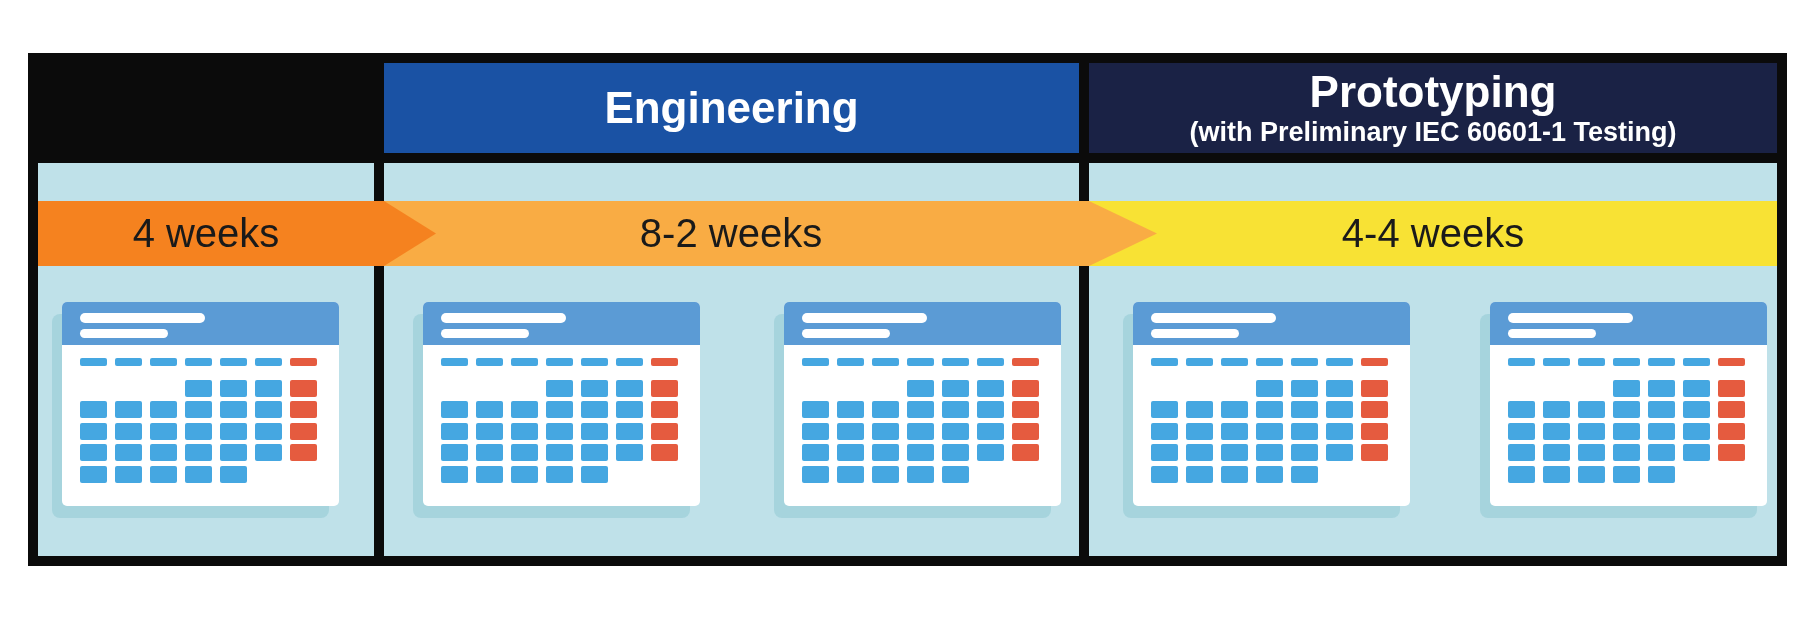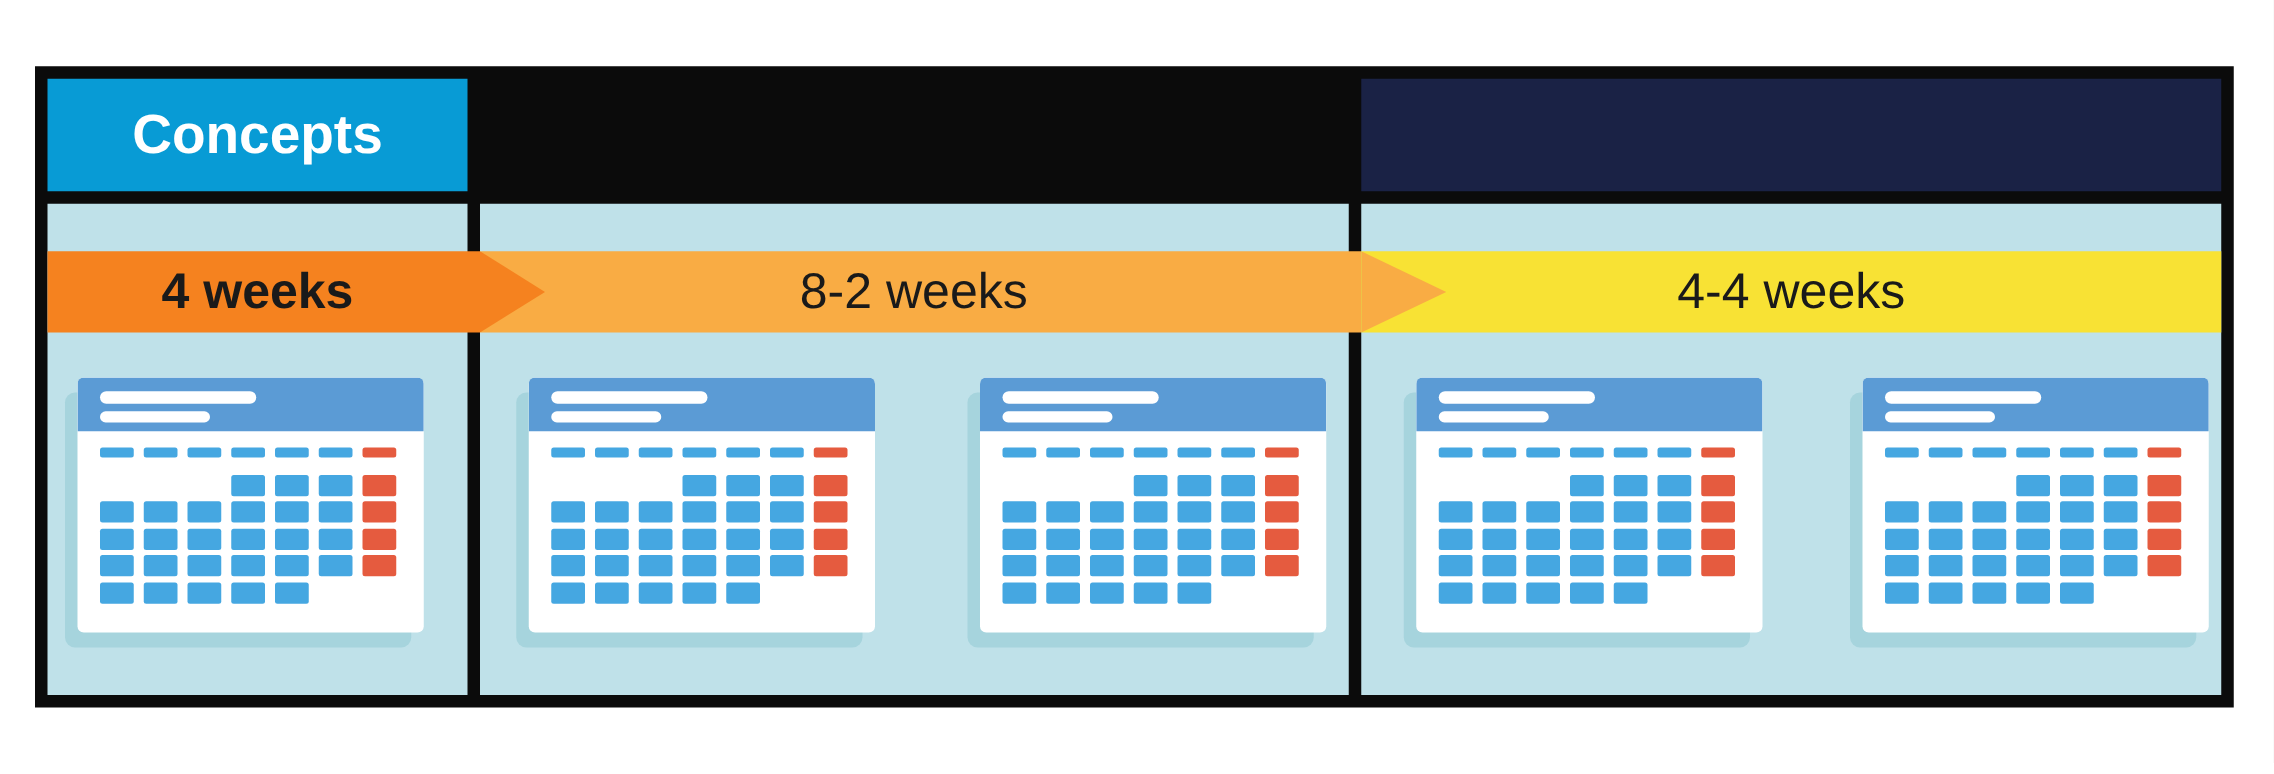--- a/index.html
+++ b/index.html
@@ -28,21 +28,21 @@
   .ar1{left:10px;width:346px;background:#f5821f;}
   .ar2{left:356px;width:705px;background:#f9ac44;}
   .ar3{left:1061px;width:688px;background:#f8e234;}
   .arrow-head{position:absolute;top:148px;height:65px;}
   .ah1{left:356px;width:52px;background:#f5821f;clip-path:polygon(0 0,100% 50%,0 100%);}
   .ah2{left:1061px;width:68px;background:#f9ac44;clip-path:polygon(0 0,100% 50%,0 100%);}
   .duration{
     position:absolute;top:148px;height:65px;line-height:65px;transform:translateX(-50%);
     font-size:40px;color:#1a1a1a;white-space:nowrap;
   }
-  .dur1{left:178px;font-weight:bold;}
+  .dur1{left:178px;}
   .dur2{left:703px;}
   .dur3{left:1405px;}
   
   .cal{position:absolute;top:249px;width:277px;height:204px;}
   .cal-shadow{position:absolute;left:-10px;top:12px;width:277px;height:204px;
               background:#a6d4dd;border-radius:8px;}
   .cal-card{position:absolute;left:0;top:0;width:277px;height:204px;background:#ffffff;
             border-radius:5px;overflow:hidden;}
   .cal-header{position:absolute;left:0;top:0;width:277px;height:43px;background:#5b9bd5;}
   .cal-bar{position:absolute;background:#ffffff;border-radius:5px;}
@@ -51,24 +51,26 @@
   .cal-cell{position:absolute;width:27px;border-radius:2px;}
   .cal-cell.b{background:#45a7e1;}
   .cal-cell.r{background:#e55b3f;}
 </style>
 </head>
 <body>
 
 <div class="canvas">
   <div class="frame">
 
-    <div class="hdr hdr-concepts">
-      <div class="title">Concepts</div>
+    <div class="hdr hdr-engineering">
+      <div class="title">Engineering</div>
     </div>
     <div class="hdr hdr-prototyping">
+      <div class="title">Prototyping</div>
+      <div class="subtitle">(with Preliminary IEC 60601-1 Testing)</div>
     </div>
 
     <div class="bodycell body-concepts"></div>
     <div class="bodycell body-engineering"></div>
     <div class="bodycell body-prototyping"></div>
 
     <div class="arrow-rect ar1"></div>
     <div class="arrow-rect ar2"></div>
     <div class="arrow-rect ar3"></div>
     <div class="arrow-head ah1"></div>

